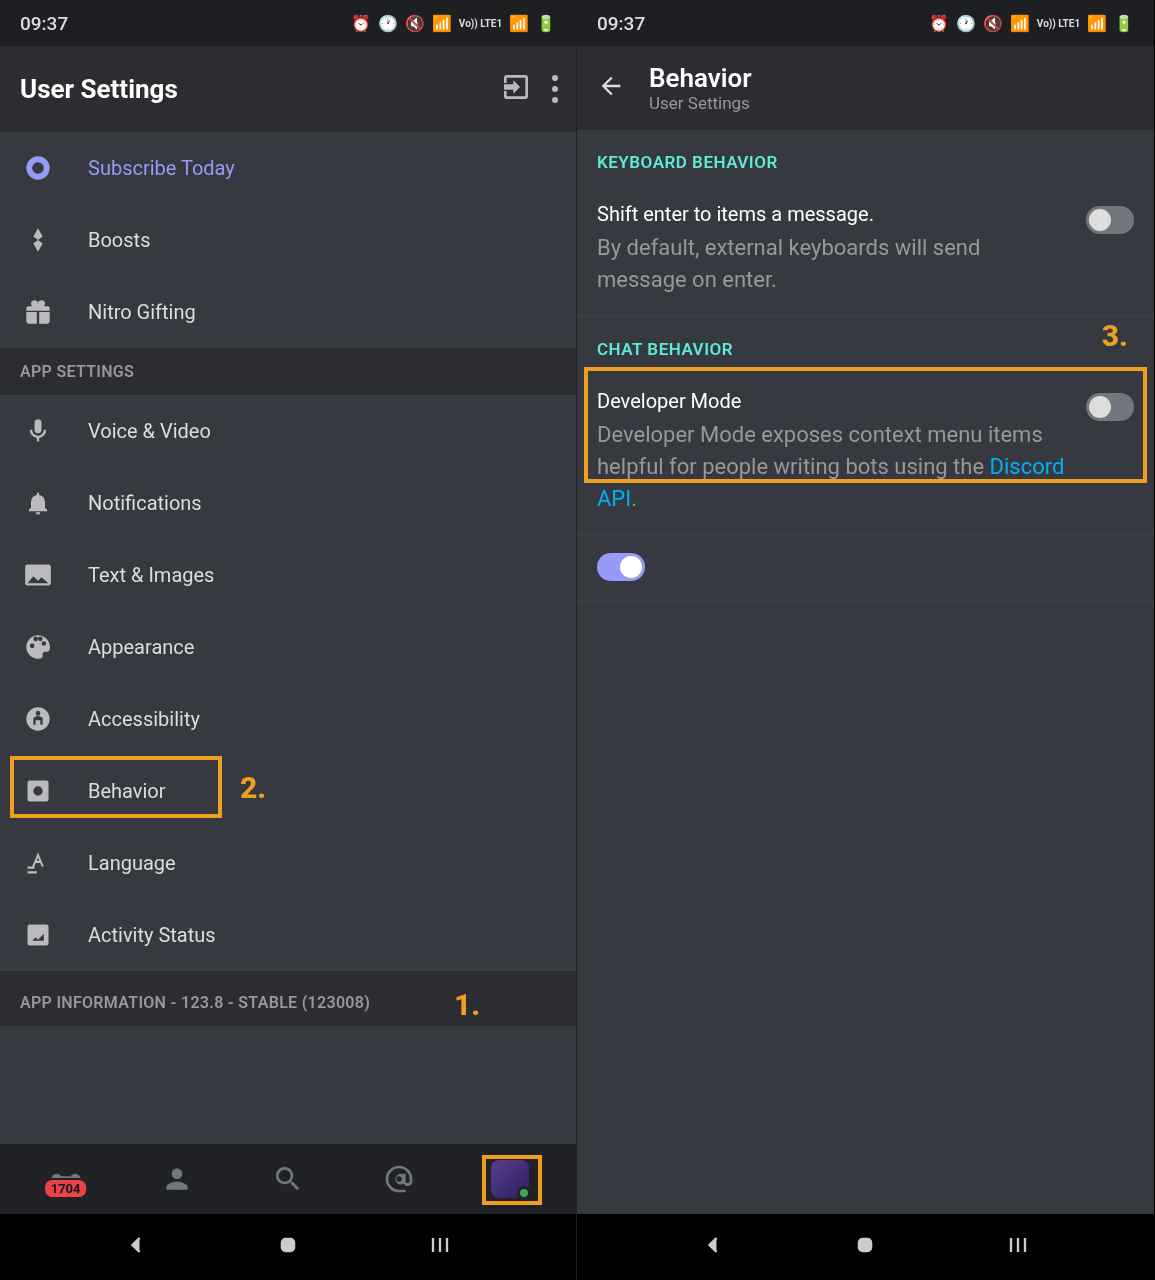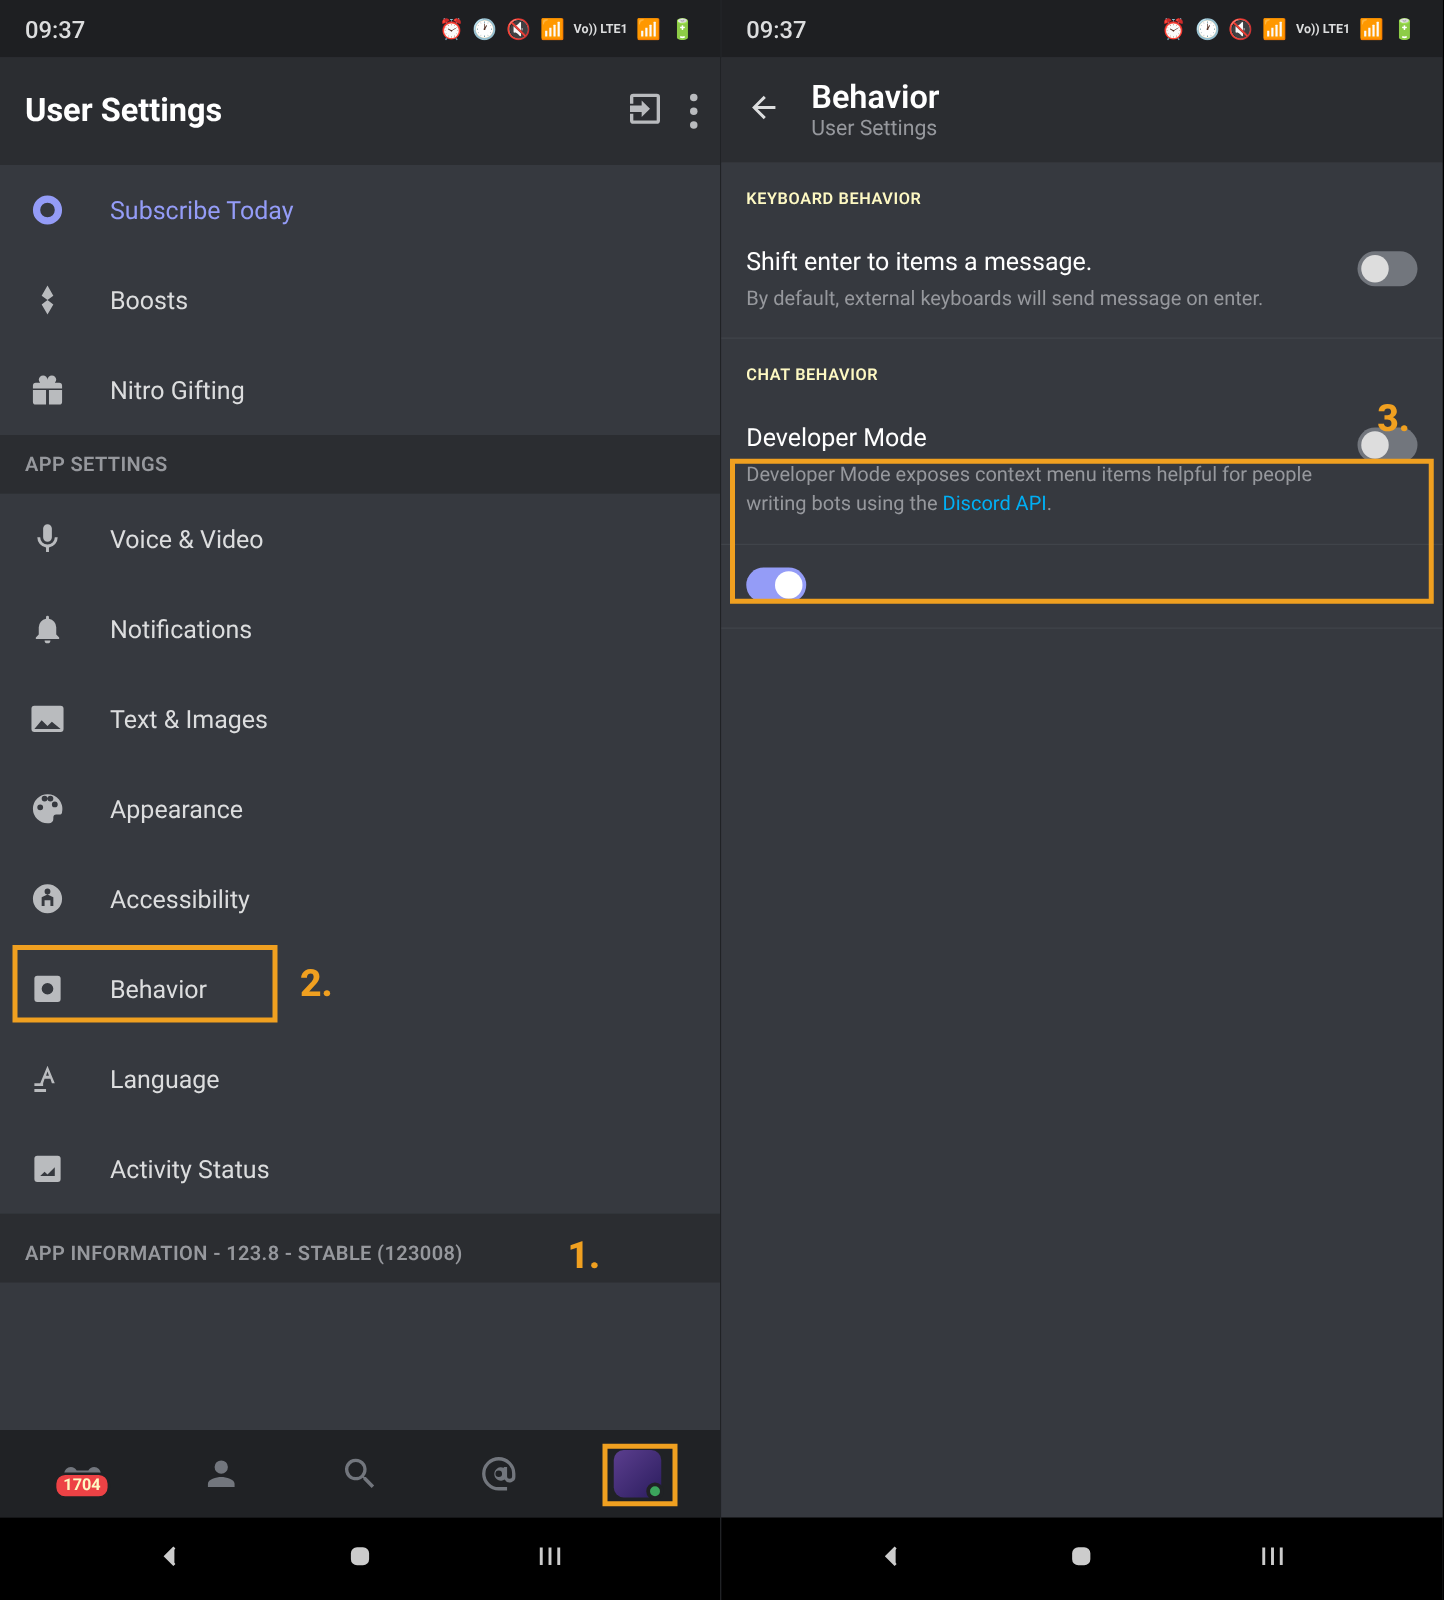--- a/index.html
+++ b/index.html
@@ -28,38 +28,38 @@
 
 .section-header { padding:22px 20px 14px; color:#96989d; font-size:16px; font-weight:600; letter-spacing:0.3px; background:#2b2d31; }
 .section-header.first { padding-top:14px; }
 
 .nav-buttons { height:66px; background:#000; display:flex; align-items:center; justify-content:space-around; padding:0 60px; }
 .nav-buttons svg { width:28px; height:28px; fill:#ccc; stroke:#ccc; }
 
 .tabbar { height:70px; background:#202225; display:flex; align-items:center; justify-content:space-around; padding:0 10px; }
 .tab { width:56px; height:56px; display:flex; align-items:center; justify-content:center; position:relative; }
 .tab svg { width:32px; height:32px; fill:#72767d; }
-.badge { position:absolute; bottom:8px; left:50%; transform:translateX(-50%); background:#ed4245; color:#fef9c3; font-size:13px; font-weight:700; padding:1px 6px; border-radius:9px; border:2px solid #202225; }
+.badge { position:absolute; bottom:8px; left:50%; transform:translateX(-50%); background:#ed4245; color:#0f172a; font-size:13px; font-weight:700; padding:1px 6px; border-radius:9px; border:2px solid #202225; }
 .avatar-tab { position:relative; }
 .avatar-img { width:38px; height:38px; border-radius:8px; background:linear-gradient(135deg,#5b3e8e,#2b1d5e); position:relative; }
 .avatar-status { position:absolute; bottom:-2px; right:-2px; width:14px; height:14px; background:#3ba55c; border-radius:50%; border:3px solid #202225; }
 .highlight-box-avt { position:absolute; top:4px; left:0; right:-4px; bottom:2px; border:4px solid #f0a020; pointer-events:none; }
 
 
 .header-right { height:84px; background:#2b2d31; display:flex; align-items:center; padding:0 20px; gap:24px; }
 .back-arrow svg { width:28px; height:28px; fill:#dcddde; }
 .header-right-text .title { color:#fff; font-size:26px; font-weight:600; }
 .header-right-text .sub { color:#96989d; font-size:17px; }
 
 .right-body { flex:1; background:#36393f; }
-.sec-head-right { padding:22px 20px 16px; color:#fef9c3; font-size:13px; font-weight:600; letter-spacing:0.5px; }
+.sec-head-right { padding:22px 20px 16px; color:#5eead4; font-size:17px; font-weight:600; letter-spacing:0.5px; }
 .setting-row { padding:14px 20px 20px; display:flex; gap:16px; border-bottom:1px solid rgba(79,84,92,0.4); }
 .setting-text { flex:1; }
 .setting-title { color:#fff; font-size:20px; margin-bottom:6px; }
-.setting-desc { color:#96989d; font-size:16px; line-height:1.45; }
+.setting-desc { color:#96989d; font-size:22px; line-height:1.45; }
 .setting-desc a { color:#00aff4; text-decoration:none; }
 .toggle { width:48px; height:28px; background:#72767d; border-radius:14px; position:relative; flex-shrink:0; margin-top:4px; }
 .toggle::after { content:""; position:absolute; width:22px; height:22px; background:#ddd; border-radius:50%; top:3px; left:3px; }
 .toggle.on { background:#949cf7; }
 .toggle.on::after { left:auto; right:3px; background:#fff; }
 
 .annotation { position:absolute; color:#f0a020; font-size:30px; font-weight:800; pointer-events:none; z-index:10; }
 .highlight-box { position:absolute; border:4px solid #f0a020; pointer-events:none; z-index:9; }
 </style>
 </head>

